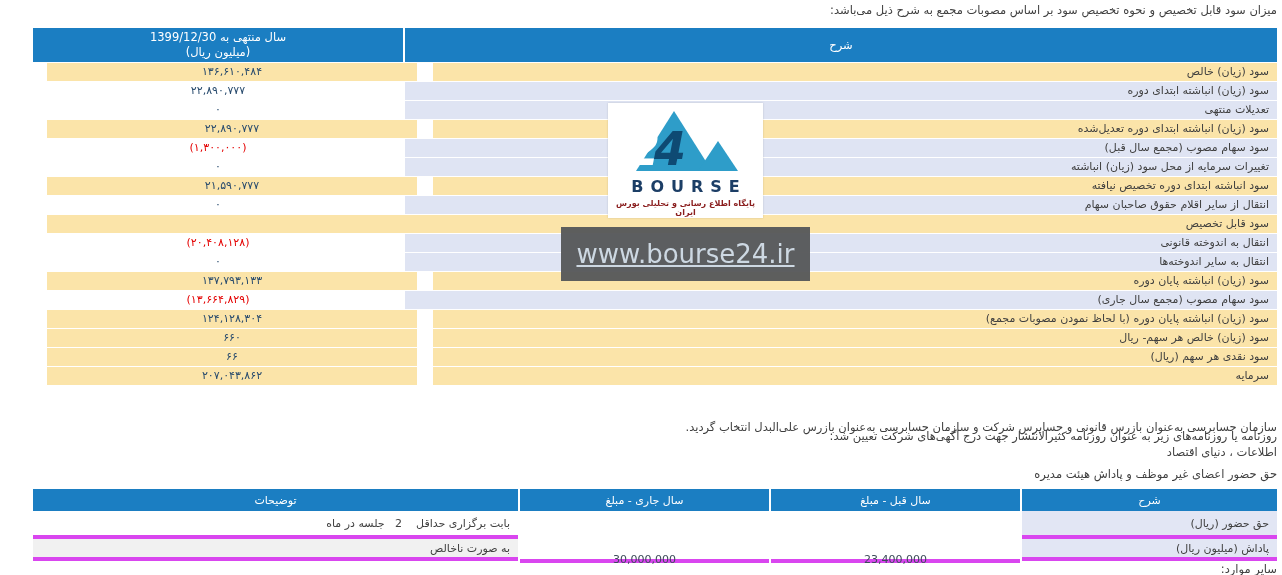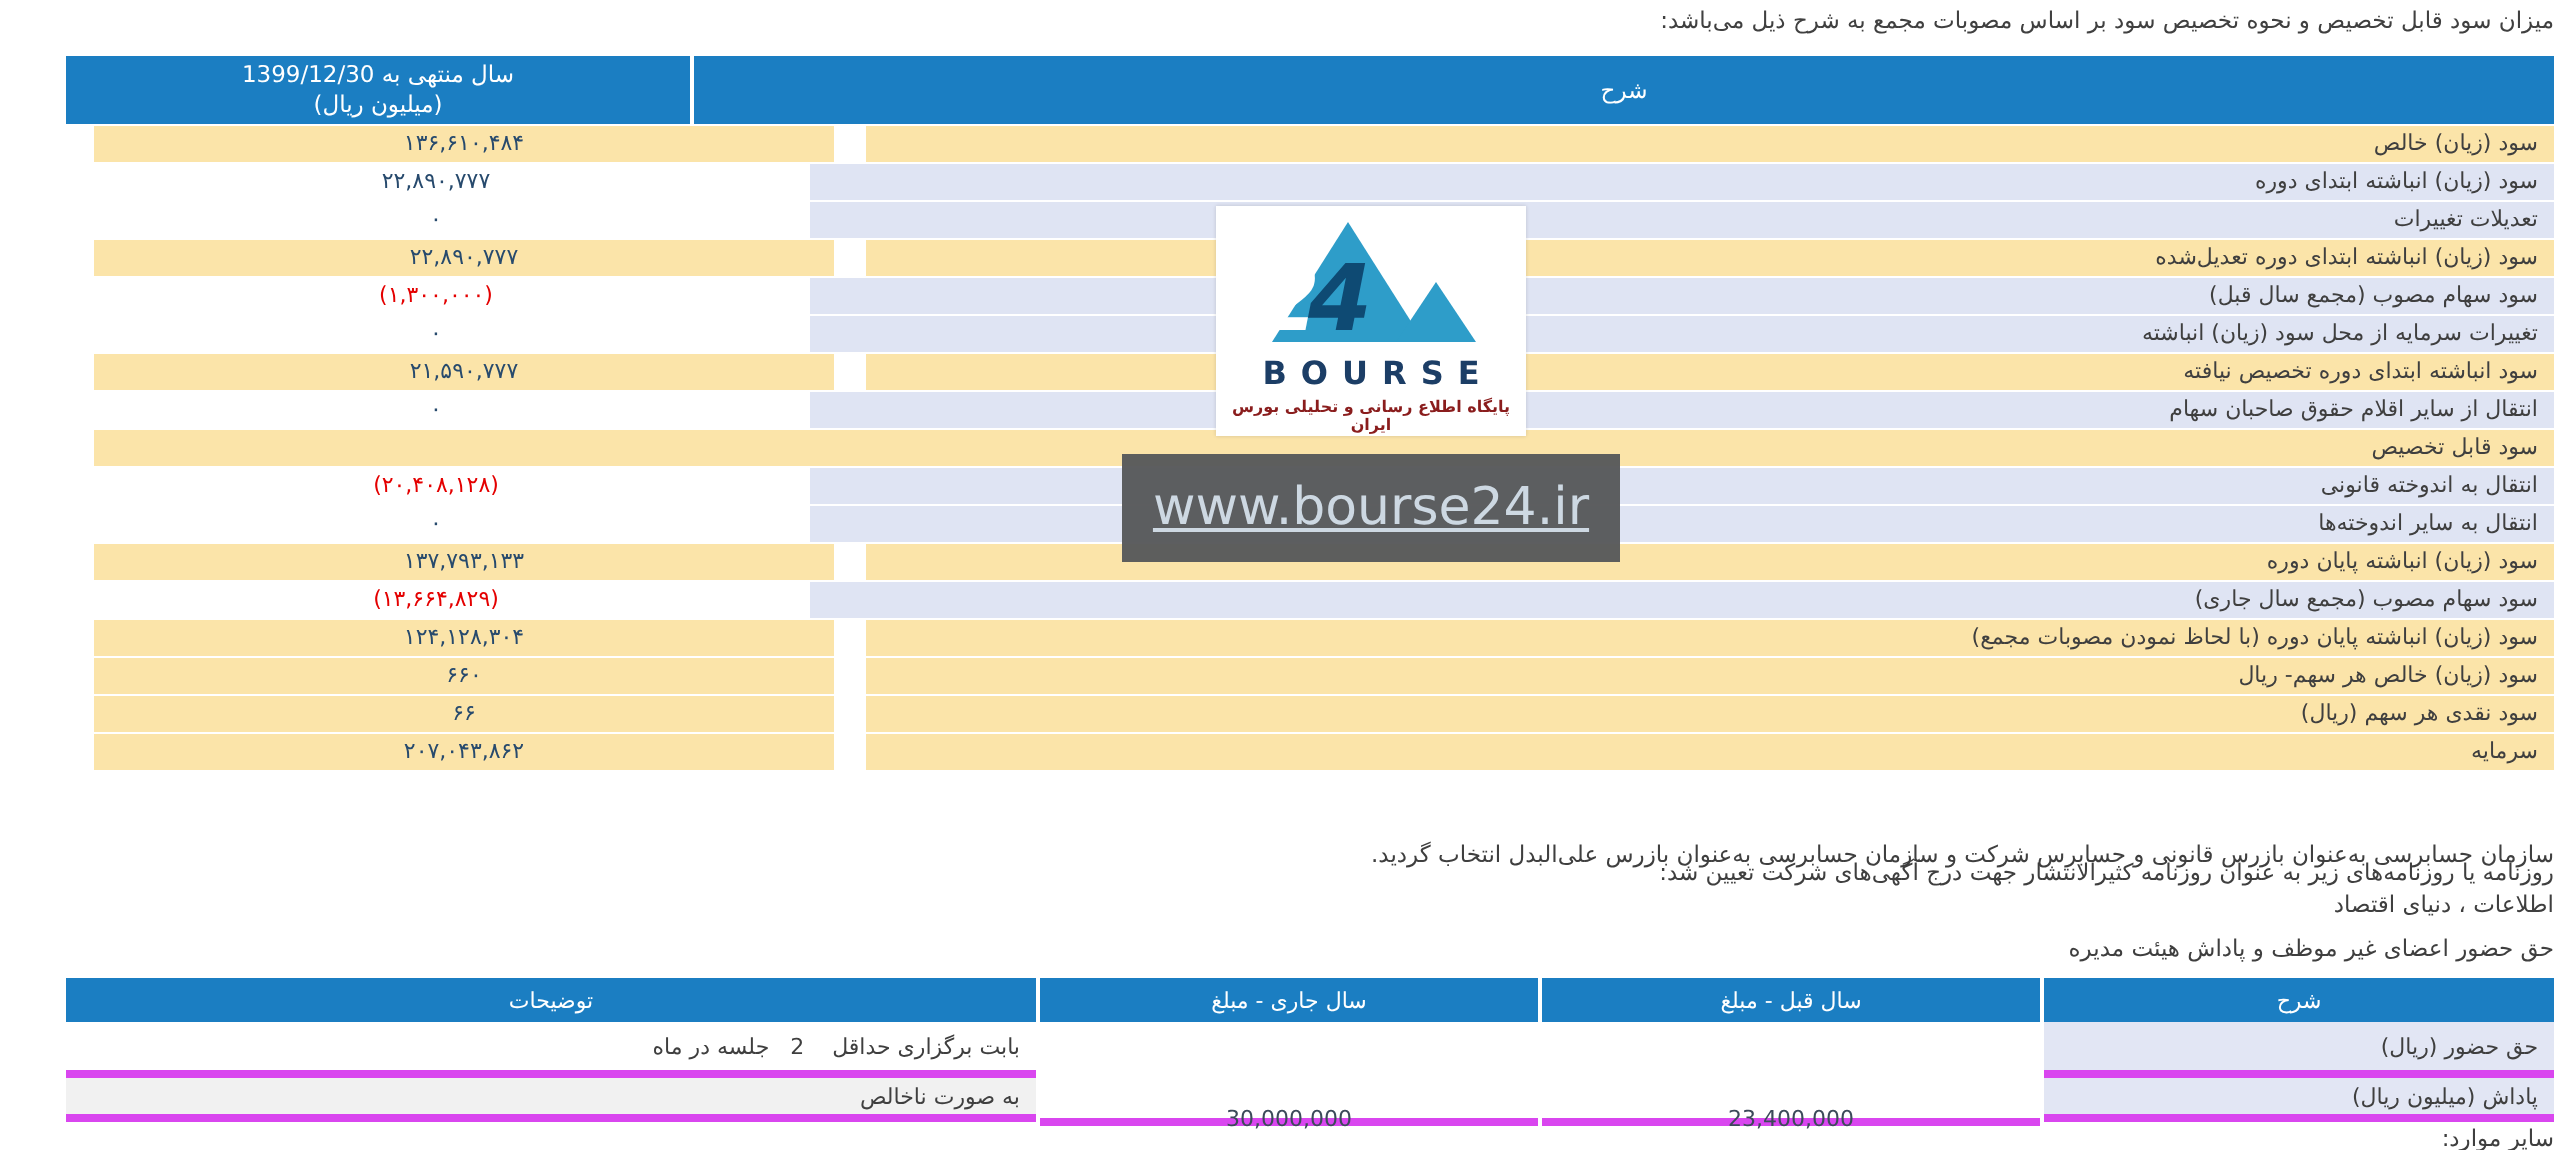--- a/index.html
+++ b/index.html
@@ -15,21 +15,21 @@
   .top-note { position: absolute; top: 3px; right: 5px; font-size: 11.5px; color: #404040; }
 
   
   .t1 { position: absolute; top: 28px; right: 5px; width: 1244px; }
   .t1-head { display: flex; gap: 2px; height: 34px; }
   .t1-head .h-desc {
     flex: 1; background: #1b7ec2; color: #fff; font-size: 11.5px;
     display: flex; align-items: center; justify-content: center;
   }
   .t1-head .h-period {
-    width: 312px; background: #1b7ec2; color: #fff; font-size: 11.5px;
+    width: 370px; background: #1b7ec2; color: #fff; font-size: 11.5px;
     display: flex; flex-direction: column; align-items: center; justify-content: center;
     line-height: 15px;
     text-align: right;
   }
   .t1-body { margin-top: 1px; }
   .t1-row { display: flex; gap: 2px; height: 18px; margin-bottom: 1px; }
   .t1-desc {
     flex: 1; background: #dfe4f3; font-size: 11px; line-height: 18px;
     padding-right: 8px; color: #3f3f3f; white-space: nowrap; overflow: hidden;
   }
@@ -97,21 +97,21 @@
   <div class="t1-body" id="t1-body">
       <div class="t1-row hl">
         <div class="t1-desc">سود (زیان) خالص</div>
         <div class="t1-val">۱۳۶,۶۱۰,۴۸۴</div>
       </div>
       <div class="t1-row">
         <div class="t1-desc">سود (زیان) انباشته ابتدای دوره</div>
         <div class="t1-val">۲۲,۸۹۰,۷۷۷</div>
       </div>
       <div class="t1-row">
-        <div class="t1-desc">تعدیلات تغییرات</div>
+        <div class="t1-desc">تعدیلات منتهی</div>
         <div class="t1-val">۰</div>
       </div>
       <div class="t1-row hl">
         <div class="t1-desc">سود (زیان) انباشته ابتدای دوره تعدیل‌شده</div>
         <div class="t1-val">۲۲,۸۹۰,۷۷۷</div>
       </div>
       <div class="t1-row">
         <div class="t1-desc">سود سهام مصوب (مجمع سال قبل)</div>
         <div class="t1-val neg">(۱,۳۰۰,۰۰۰)</div>
       </div>

